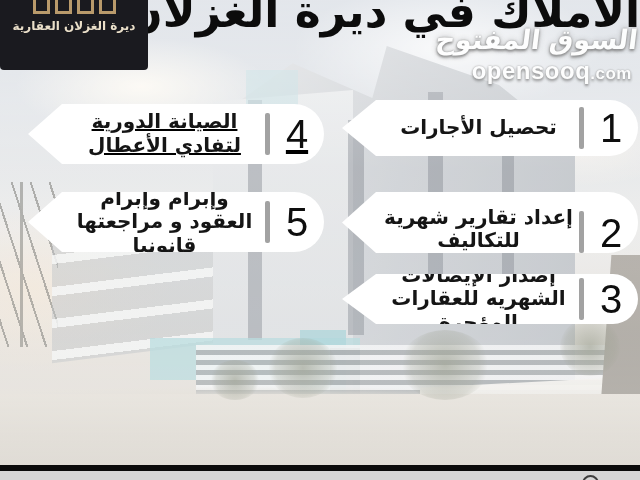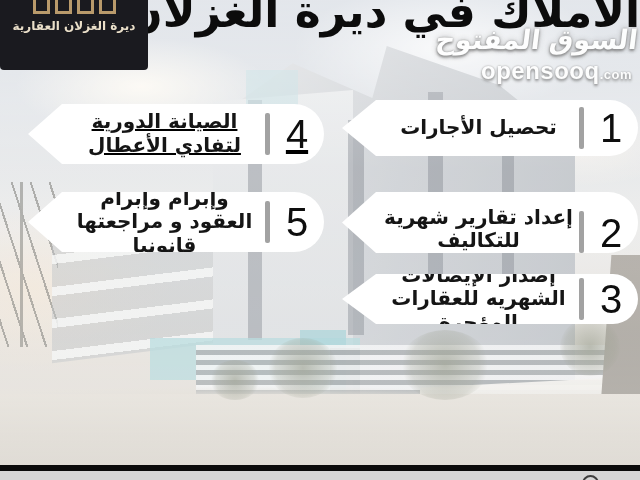--- a/index.html
+++ b/index.html
@@ -107,21 +107,21 @@
   .watermark { position:absolute; right:2px; top:24px; text-align:right; opacity:.92; }
   .wm-ar {
     font-size:27px; font-weight:700; color:#fff; transform:skewX(-7deg);
     text-shadow:0 0 2px #8f8f8f, 0 2px 3px rgba(110,110,110,.85), 0 0 6px rgba(140,140,140,.6);
   }
   .wm-en {
     font-family:"Liberation Sans", sans-serif; font-size:24px; font-weight:700; color:#fff;
     letter-spacing:.5px; margin-top:2px; padding-right:6px;
     text-shadow:0 0 2px #9a9a9a, 0 2px 3px rgba(110,110,110,.85);
   }
-  .wm-en .tld { font-size:13px; font-weight:700; }
+  .wm-en .tld { font-size:17px; font-weight:700; }
   
   .svc {
     position:absolute; width:296px; background:#fff;
     border-radius:30px;
     clip-path:polygon(0 50%, 34px 0%, 100% 0%, 100% 100%, 34px 100%);
     display:flex; align-items:center;
   }
   .svc-tip { width:36px; flex:0 0 36px; }
   .svc-text {
     flex:1; direction:rtl; text-align:center;

